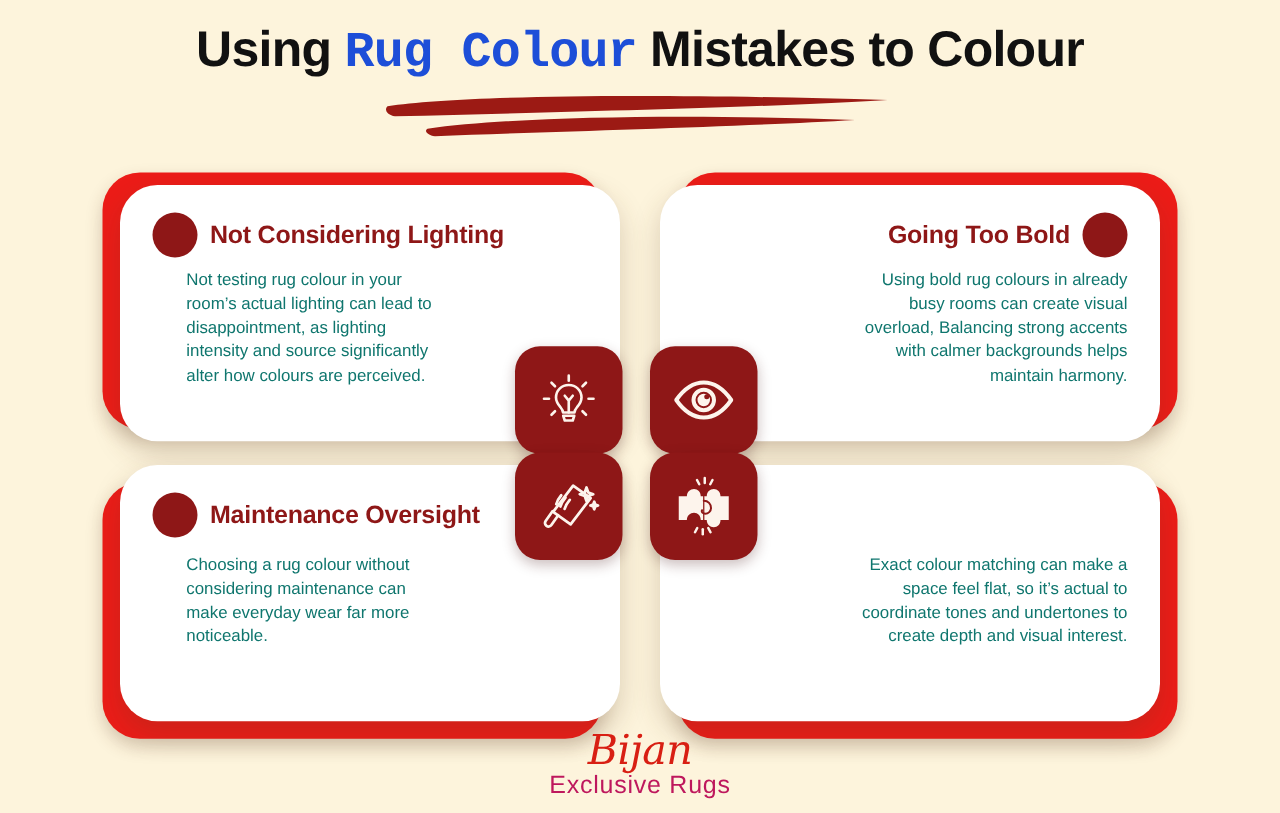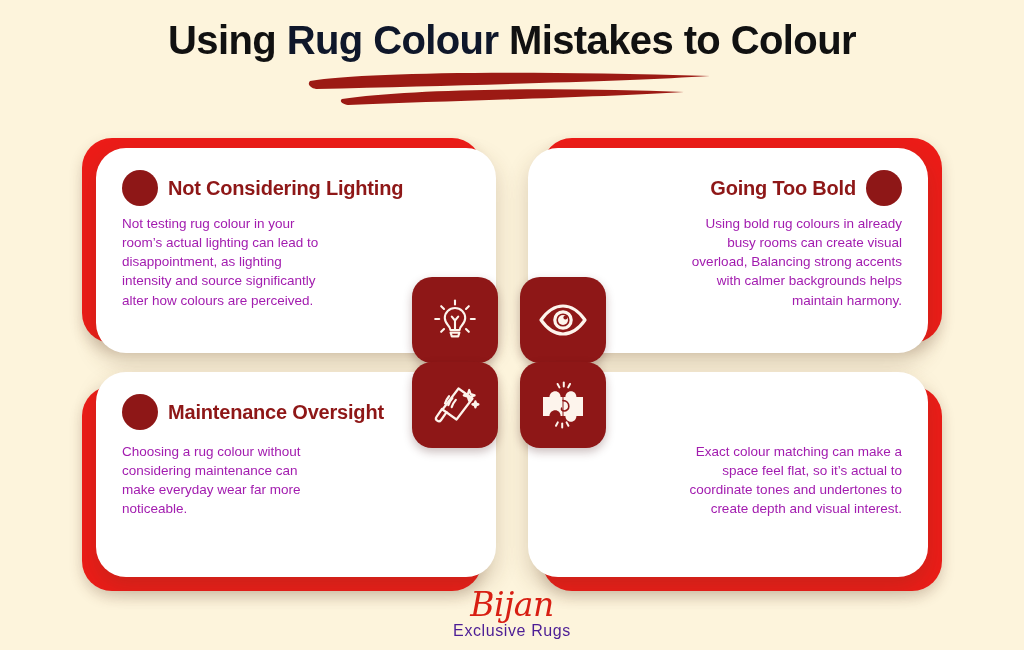--- a/index.html
+++ b/index.html
@@ -26,21 +26,21 @@
 
   .page-title {
     font-family: "Liberation Sans", sans-serif;
     font-size: 40px;
     font-weight: bold;
     letter-spacing: -0.6px;
     color: #111111;
     line-height: 1.12;
     white-space: nowrap;
   }
-  .page-title .accent { color: #0f172a; }
+  .page-title .accent { color: #1d4ed8; font-family: Liberation Mono, monospace; }
 
   
   .underline-wrap {
     width: 100%;
     height: 42px;
     display: flex;
     justify-content: center;
     align-items: flex-start;
     margin-top: 4px;
   }
@@ -118,22 +118,23 @@
     color: #8e1717;
     white-space: nowrap;
     letter-spacing: -0.2px;
   }
 
   
   .card-body {
     position: absolute;
     font-size: 13.5px;
     line-height: 1.42;
-    color: #a21caf;
+    color: #0f766e;
     width: 212px;
+    margin-left: 27px;
   }
   .card.c1 .card-body { left: 26px; top: 66px; text-align: left; }
   .card.c3 .card-body { left: 26px; top: 70px; text-align: left; }
   .card.c2 .card-body { right: 26px; top: 66px; text-align: right; width: 218px; }
   .card.c4 .card-body { right: 26px; top: 70px; text-align: right; width: 218px; }
 
   
   .icon-tile {
     position: absolute;
     width: 86px;
@@ -164,22 +165,22 @@
     font-family: "DejaVu Serif", serif;
     font-style: italic;
     font-weight: normal;
     font-size: 33px;
     color: #d81f13;
     line-height: 1.0;
     letter-spacing: -0.5px;
   }
   .logo-sub {
     font-family: "Liberation Sans", sans-serif;
-    font-size: 16px;
-    color: #4c1d95;
+    font-size: 20px;
+    color: #be185d;
     letter-spacing: 0.6px;
     margin-top: 1px;
   }
 </style>
 </head>
 <body>
 
 <div class="title-wrap">
   <div class="page-title">
     <span>Using </span><span class="accent">Rug Colour</span><span> Mistakes to Colour</span>

